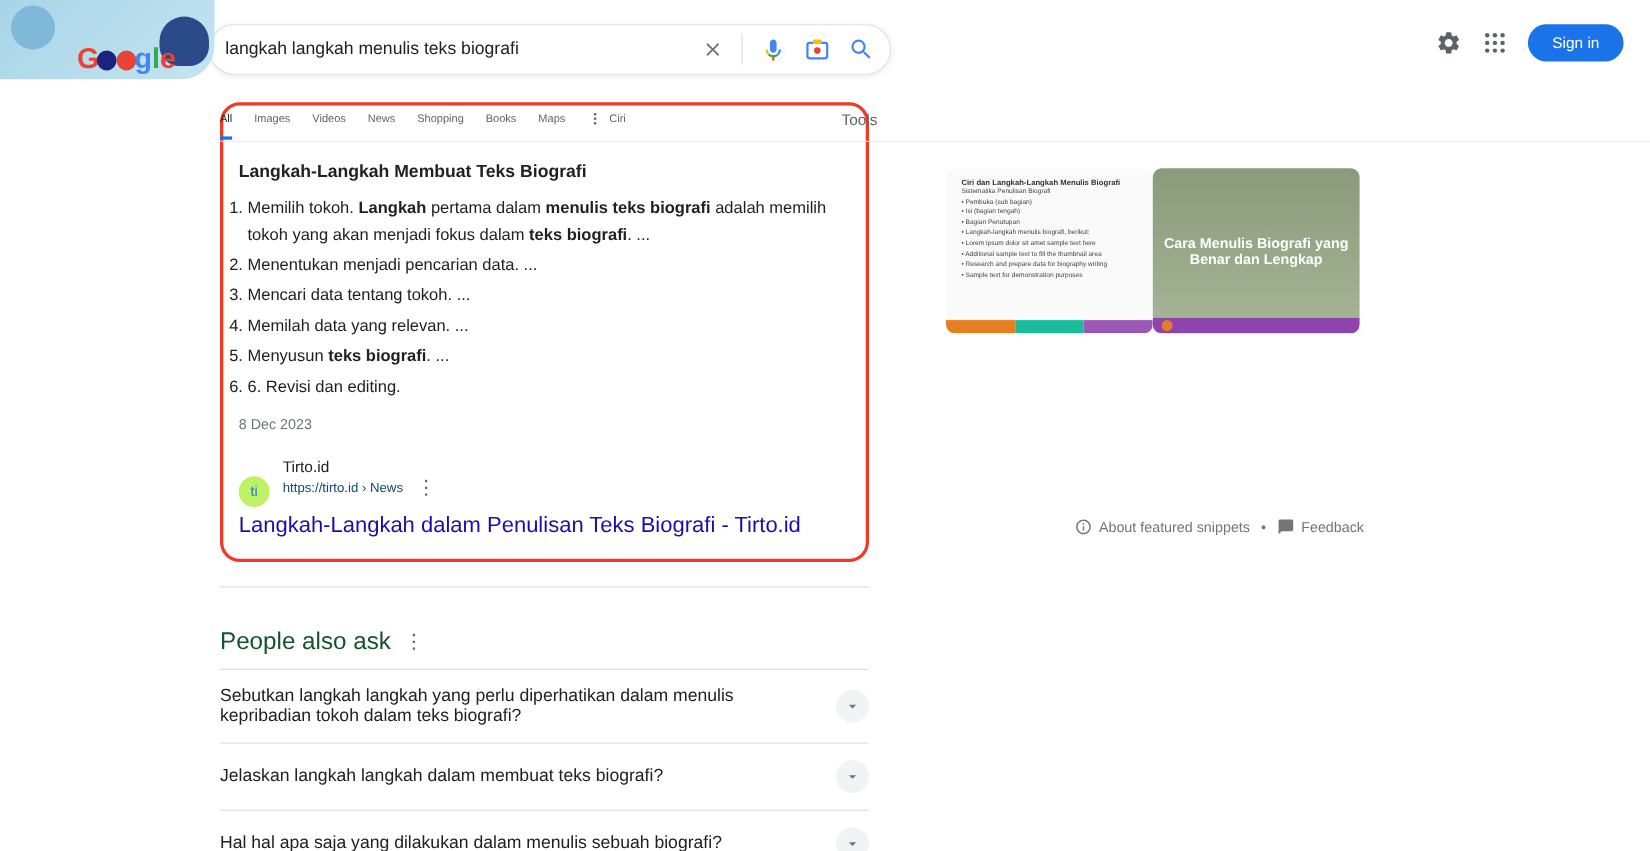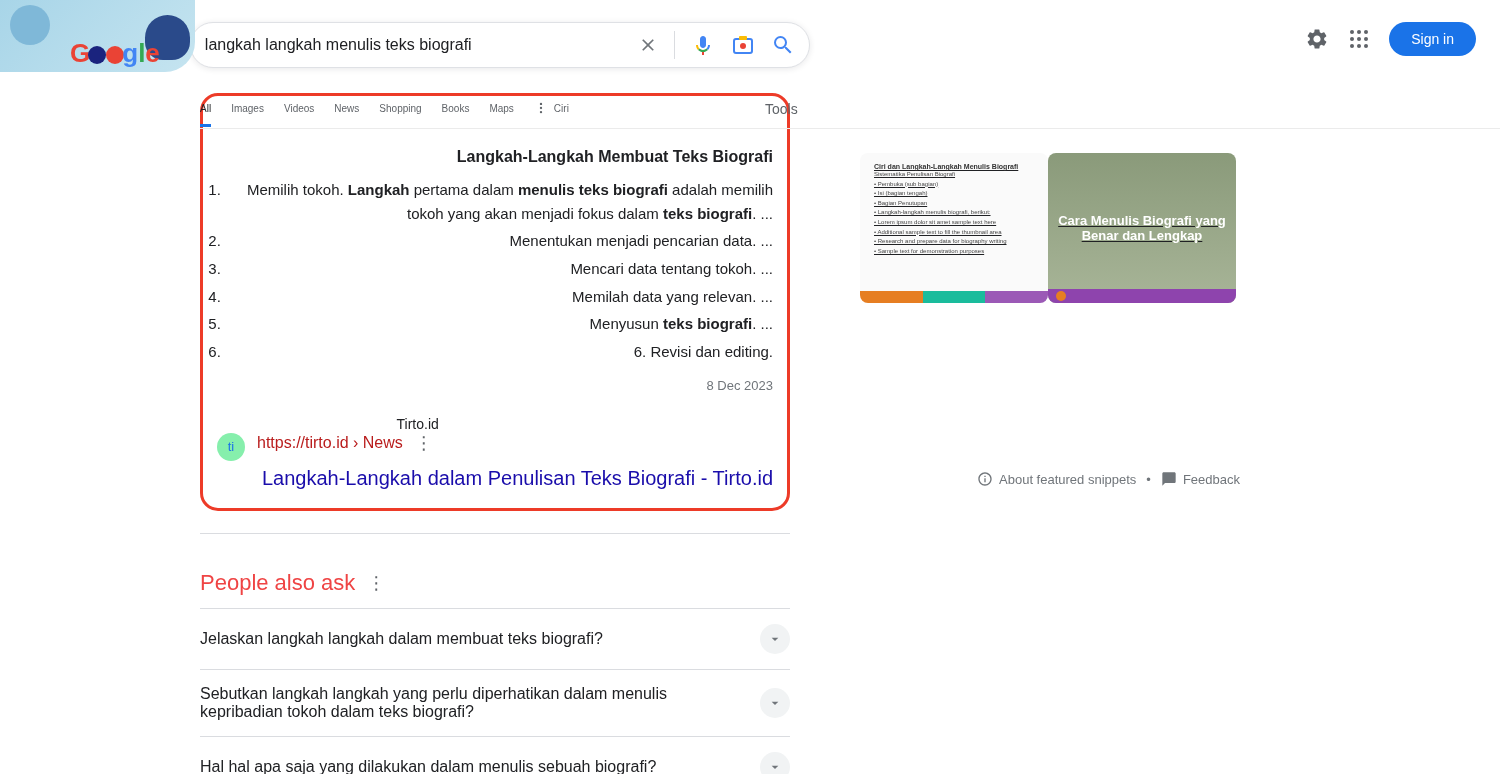--- a/index.html
+++ b/index.html
@@ -32,46 +32,46 @@
     .topnav { display: flex; align-items: center; margin-left: 200px; margin-top: 22px; border-bottom: 1px solid #ebebeb; position: relative; }
     .tab { color: #5f6368; font-size: 10px; padding: 10px 0; margin-right: 20px; cursor: pointer; border-bottom: 3px solid transparent; }
     .tab.active { color: #202124; border-bottom: 3px solid #1a73e8; }
     .tab-more { display: flex; align-items: center; gap: 6px; }
     .nav-tools { position: absolute; left: 565px; top: 10px; color: #5f6368; font-size: 14px; cursor: pointer; }
     
     .content { display: flex; margin-left: 200px; margin-top: 0; padding-top: 20px; }
     .main-col { width: 590px; }
     
     .featured-box { border: 3px solid #ed3b28; border-radius: 18px; padding: 16px 14px 18px 14px; margin-top: -56px; }
-    .featured-inner { padding-top: 36px; text-align: right; }
+    .featured-inner { padding-top: 36px; }
     .fs-title { font-size: 16px; color: #202124; font-weight: bold; margin-bottom: 10px; }
     .fs-list { list-style: decimal; margin-left: 8px; }
     .fs-list li { font-size: 15px; color: #202124; line-height: 1.58; padding: 2px 0; }
     .fs-date { color: #70757a; font-size: 13px; margin-top: 12px; }
     
     .source-row { display: flex; align-items: center; gap: 12px; margin-top: 16px; }
-    .source-favicon { width: 28px; height: 28px; background: #86efac; border-radius: 50%; display: flex; align-items: center; justify-content: center; font-size: 13px; font-weight: normal; color: #1a73e8; margin-top: 24px; }
+    .source-favicon { width: 28px; height: 28px; background: #bef264; border-radius: 50%; display: flex; align-items: center; justify-content: center; font-size: 13px; font-weight: normal; color: #1a73e8; margin-top: 24px; }
     .source-name { font-size: 14px; color: #202124; }
-    .source-url { font-size: 16px; color: #b91c1c; }
+    .source-url { font-size: 12px; color: #0c4a6e; }
     .source-more { color: #5f6368; font-size: 18px; cursor: pointer; padding: 0 6px; }
     .source-link { color: #1a0dab; font-size: 20px; margin-top: 6px; cursor: pointer; text-decoration: none; display: block; }
     
     .section-divider { border-top: 1px solid #dadce0; margin-top: 22px; }
     
     .paa-section { margin-top: 36px; }
     .paa-header { display: flex; align-items: center; gap: 12px; margin-bottom: 12px; }
-    .paa-title { font-size: 22px; color: #ef4444; }
+    .paa-title { font-size: 22px; color: #14532d; }
     .paa-more { color: #5f6368; font-size: 18px; cursor: pointer; }
     .paa-item { border-top: 1px solid #dadce0; padding: 15px 0; display: flex; justify-content: space-between; align-items: center; cursor: pointer; }
     .paa-q { font-size: 16px; color: #202124; flex: 1; padding-right: 12px; }
     .paa-chev { width: 30px; height: 30px; background: #f1f3f4; border-radius: 50%; display: flex; align-items: center; justify-content: center; color: #70757a; flex-shrink: 0; }
     .paa-item:last-of-type { border-bottom: 1px solid #dadce0; }
     
     .side-col { margin-left: 70px; width: 380px; padding-top: 4px; }
-    .image-row { display: flex; gap: 0; text-decoration: underline; }
+    .image-row { display: flex; gap: 0; }
     .thumb { width: 188px; height: 150px; border-radius: 8px; background: #f1f3f4; overflow: hidden; position: relative; cursor: pointer; }
     .thumb1 { background: #fafafa; display: flex; flex-direction: column; padding: 10px 14px; }
     .thumb1-line { font-size: 6px; color: #444; line-height: 1.6; }
     .thumb1-title { font-size: 7px; font-weight: bold; color: #333; }
     .thumb1-bar { position: absolute; bottom: 0; left: 0; right: 0; height: 12px; display: flex; }
     .thumb1-bar span:nth-child(1) { flex: 1; background: #e67e22; }
     .thumb1-bar span:nth-child(2) { flex: 1; background: #1abc9c; }
     .thumb1-bar span:nth-child(3) { flex: 1; background: #9b59b6; }
     .thumb2 { background: linear-gradient(to bottom, #8a9a7a 0%, #a8b598 100%); display: flex; align-items: center; justify-content: center; }
     .thumb2-text { color: #fff; font-size: 13px; font-weight: bold; text-align: center; padding: 0 10px; }
@@ -200,29 +200,29 @@
     </div>
 
     <div class="section-divider"></div>
 
     <div class="paa-section">
       <div class="paa-header">
         <div class="paa-title">People also ask</div>
         <span class="paa-more">⋮</span>
       </div>
       <div class="paa-item">
-        <div class="paa-q">Jelaskan langkah langkah dalam membuat teks biografi?</div>
+        <div class="paa-q">Sebutkan langkah langkah yang perlu diperhatikan dalam menulis kepribadian tokoh dalam teks biografi?</div>
         <div class="paa-chev">
             <svg width="16" height="16" viewBox="0 0 24 24">
               <path fill="currentColor" d="M7 10l5 5 5-5z"></path>
             </svg>
           </div>
       </div>
       <div class="paa-item">
-        <div class="paa-q">Sebutkan langkah langkah yang perlu diperhatikan dalam menulis kepribadian tokoh dalam teks biografi?</div>
+        <div class="paa-q">Jelaskan langkah langkah dalam membuat teks biografi?</div>
         <div class="paa-chev">
             <svg width="16" height="16" viewBox="0 0 24 24">
               <path fill="currentColor" d="M7 10l5 5 5-5z"></path>
             </svg>
           </div>
       </div>
       <div class="paa-item">
         <div class="paa-q">Hal hal apa saja yang dilakukan dalam menulis sebuah biografi?</div>
         <div class="paa-chev">
             <svg width="16" height="16" viewBox="0 0 24 24">

